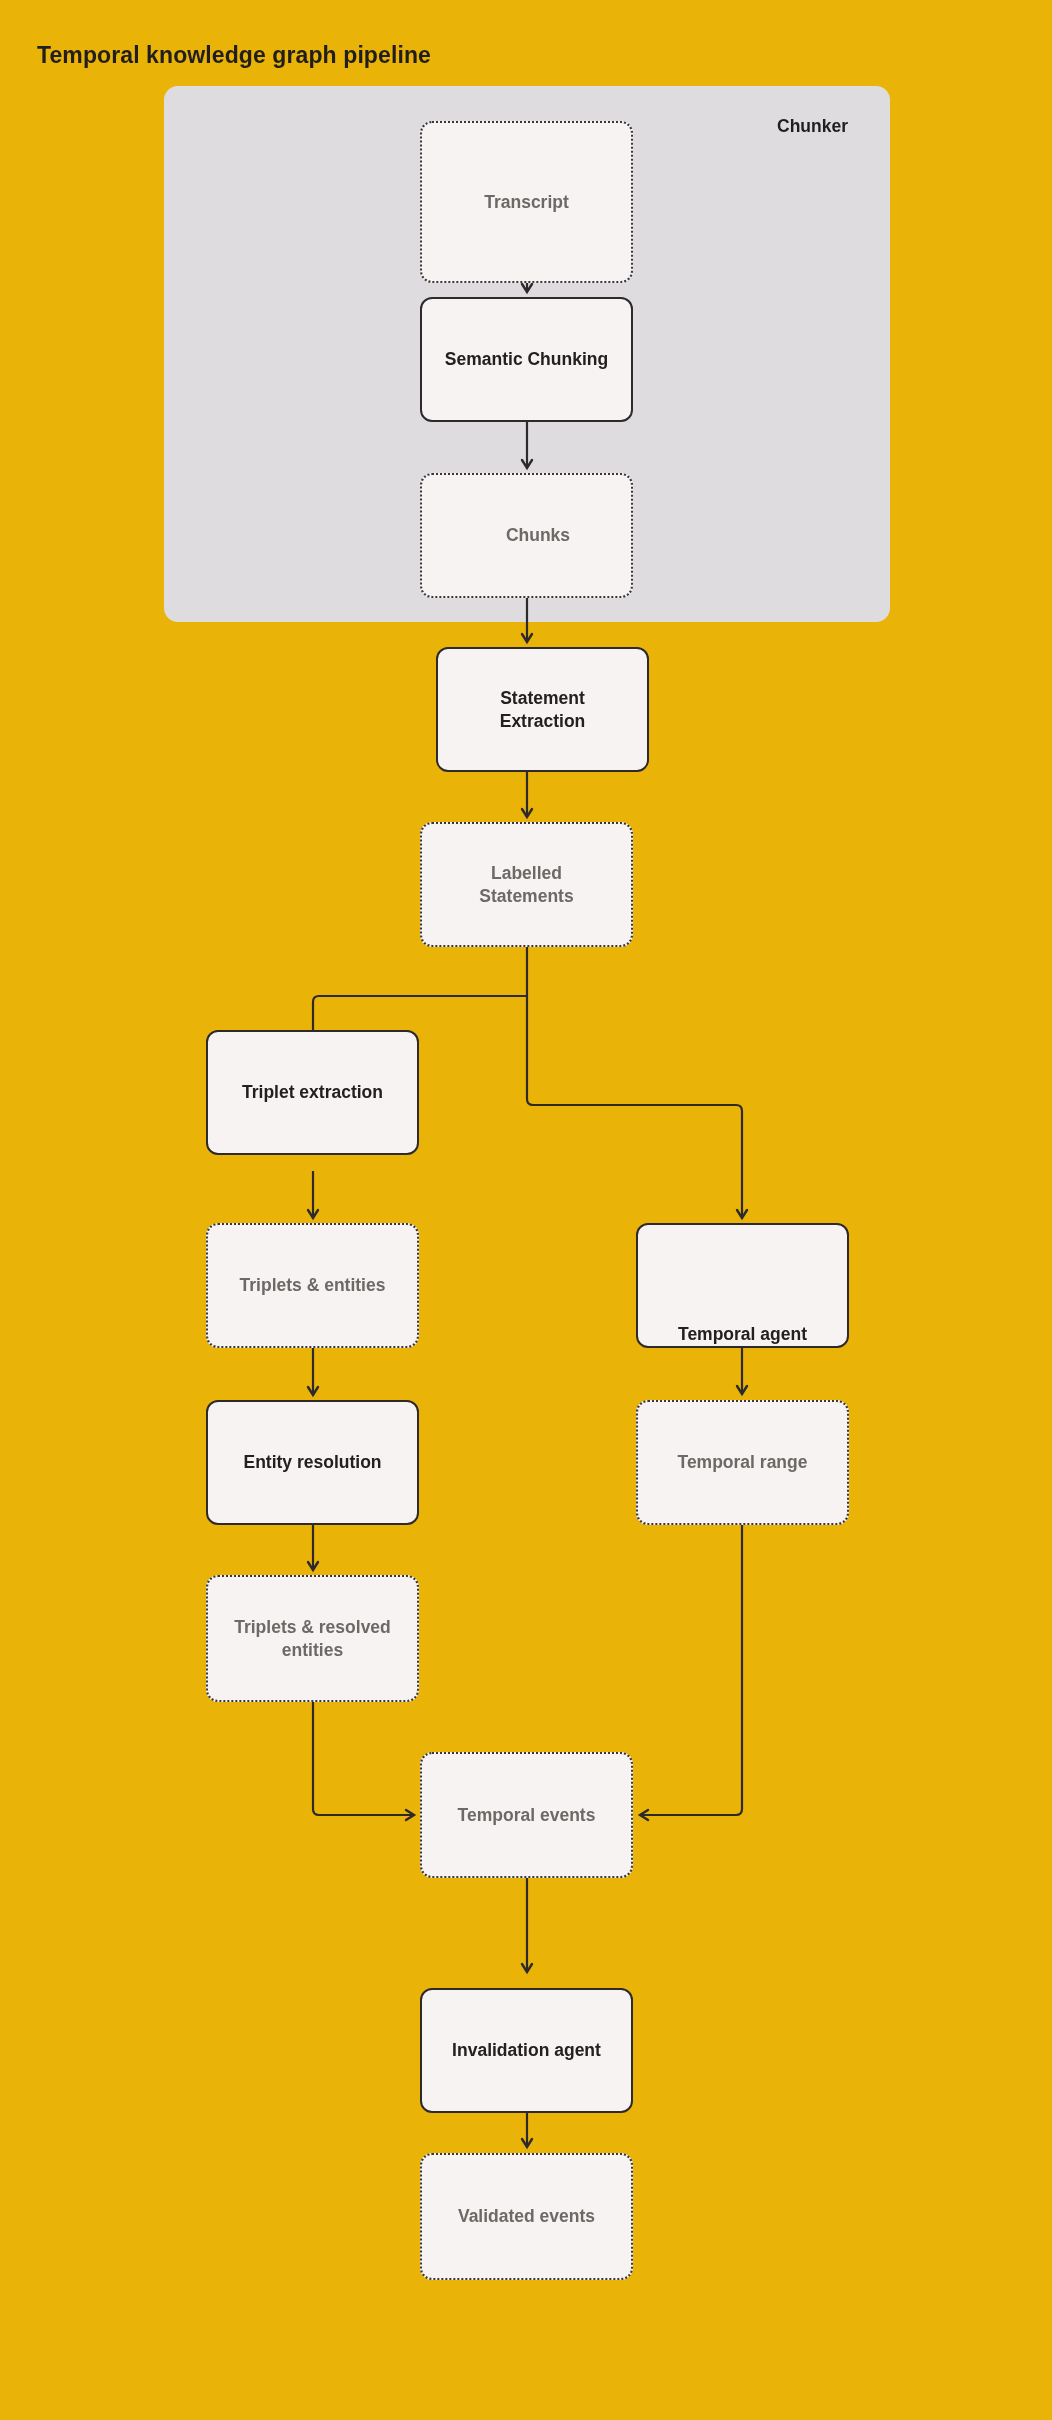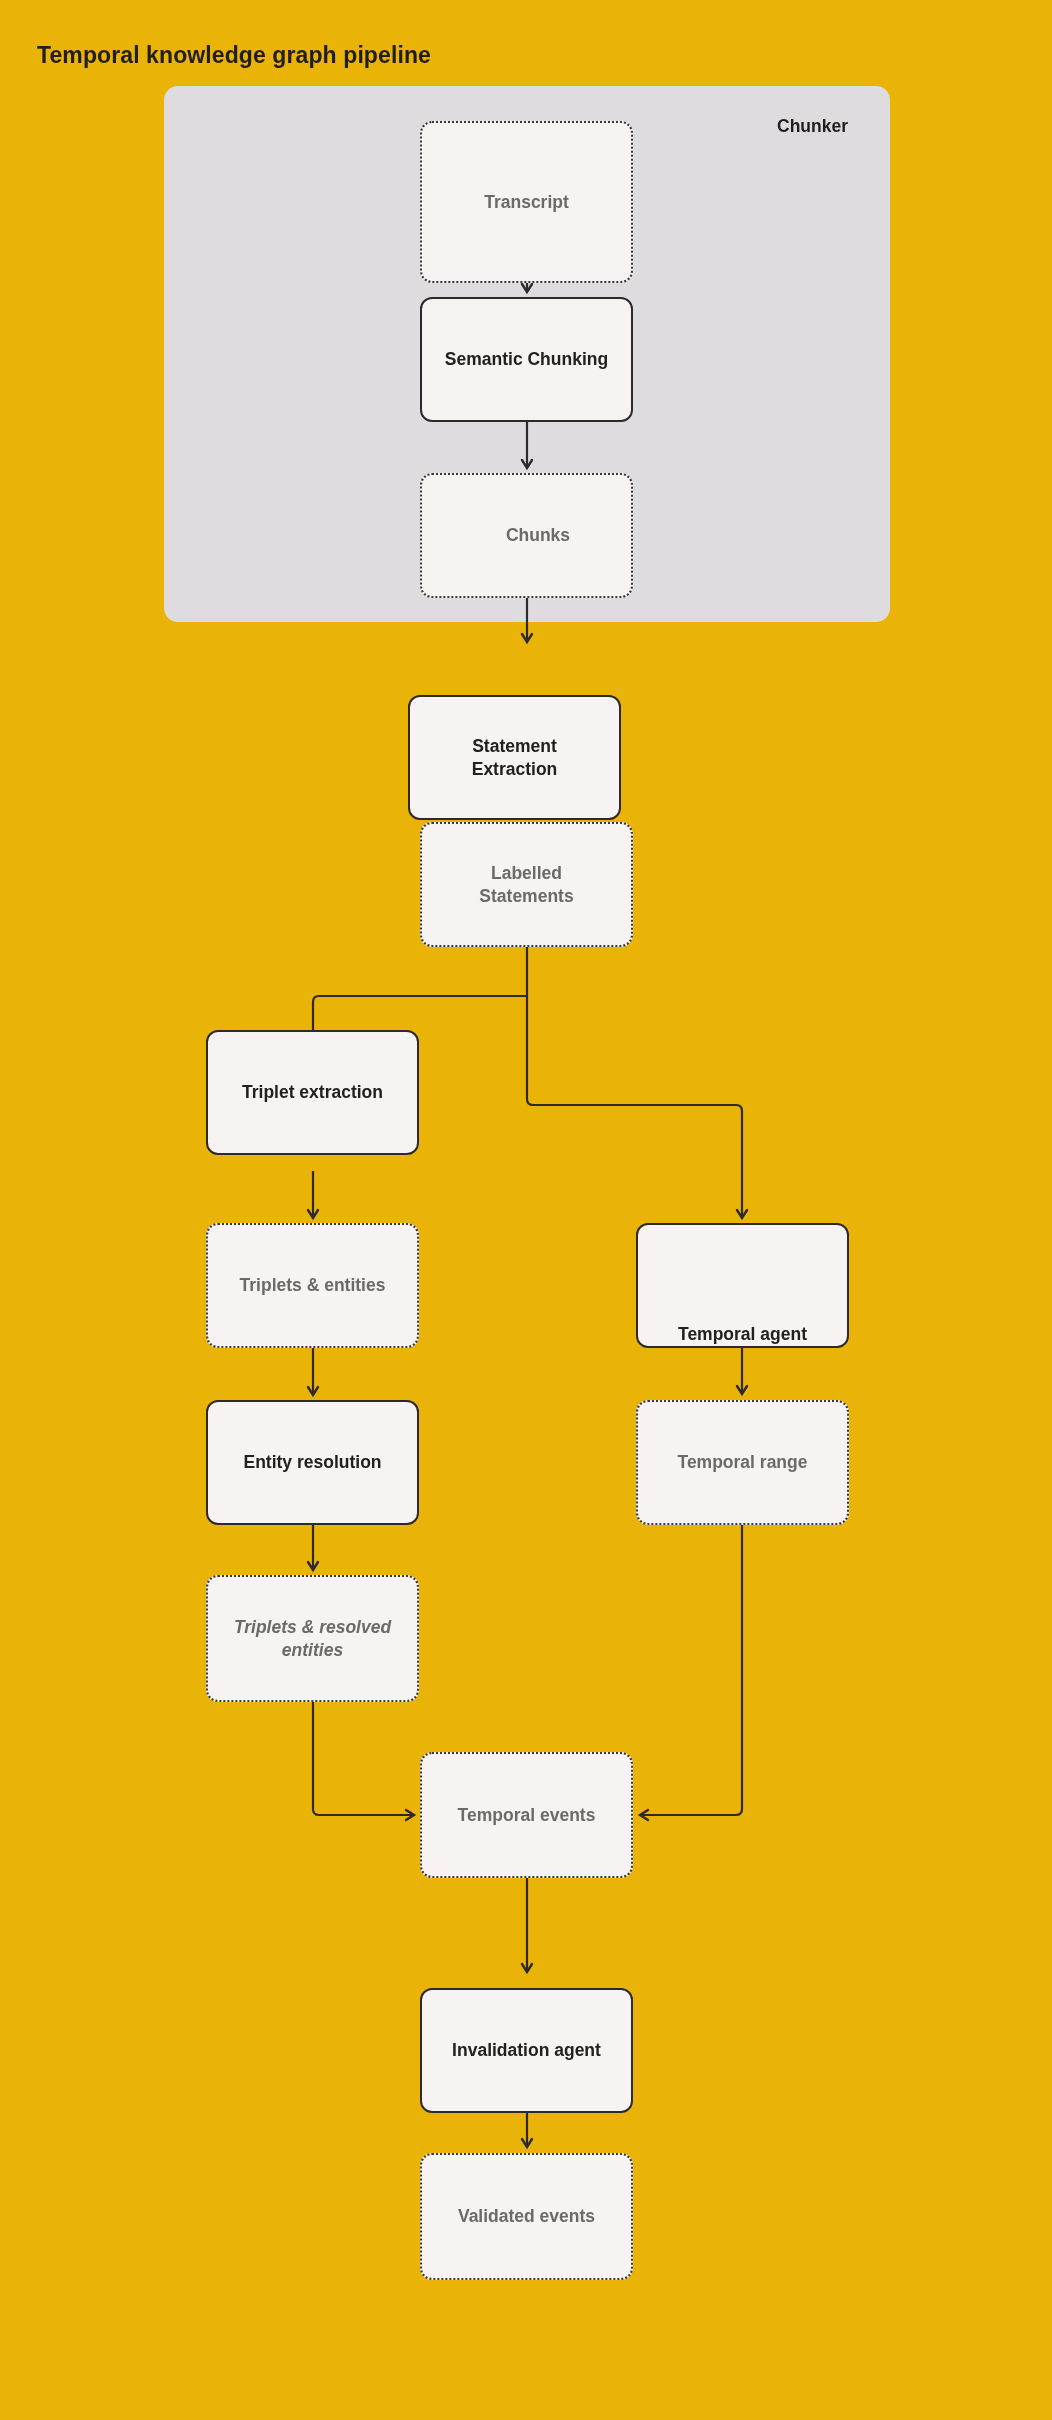--- a/index.html
+++ b/index.html
@@ -122,41 +122,41 @@
   </div>
 
   <div class="node process" style="left:420px; top:297px;">
     <span>Semantic Chunking</span>
   </div>
 
   <div class="node artifact" style="left:420px; top:473px;padding-left:45px;">
     <span>Chunks</span>
   </div>
 
-  <div class="node process" style="left:408px; top:647px;margin-top:48px;">
+  <div class="node process" style="left:436px; top:647px;">
     <span>Statement Extraction</span>
   </div>
 
   <div class="node artifact" style="left:420px; top:822px;">
     <span>Labelled Statements</span>
   </div>
 
   <div class="node process" style="left:206px; top:1030px;">
     <span>Triplet extraction</span>
   </div>
 
   <div class="node artifact" style="left:206px; top:1223px;">
     <span>Triplets &amp; entities</span>
   </div>
 
   <div class="node process" style="left:206px; top:1400px;">
     <span>Entity resolution</span>
   </div>
 
-  <div class="node artifact" style="left:206px; top:1575px; height:127px;font-style:italic;">
+  <div class="node artifact" style="left:206px; top:1575px; height:127px;">
     <span>Triplets &amp; resolved entities</span>
   </div>
 
   <div class="node process" style="left:636px; top:1223px;align-items:flex-end;">
     <span>Temporal agent</span>
   </div>
 
   <div class="node artifact" style="left:636px; top:1400px;">
     <span>Temporal range</span>
   </div>

